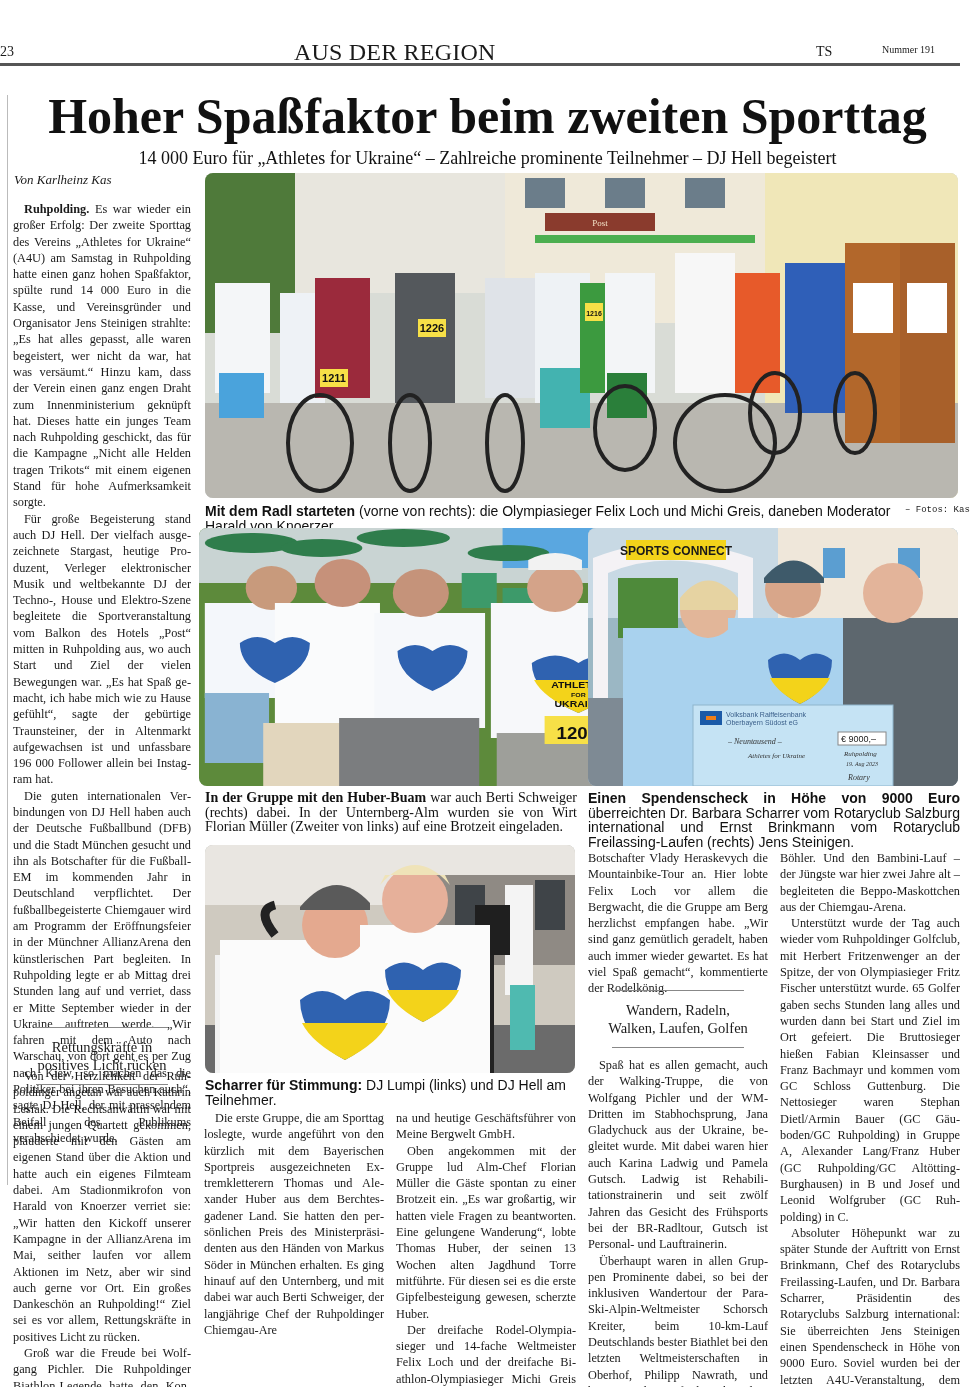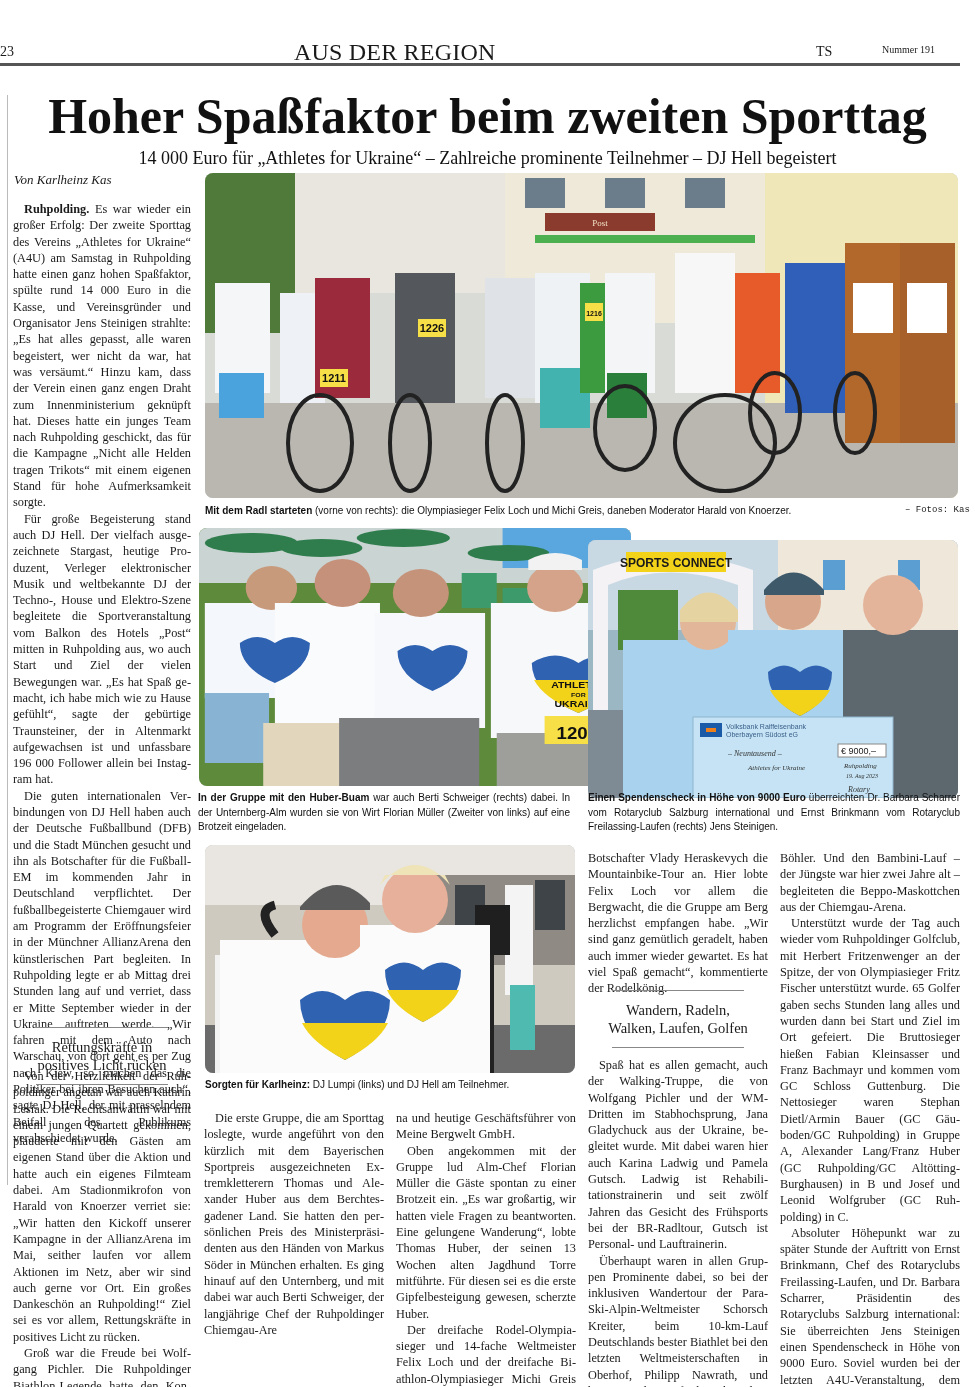--- a/index.html
+++ b/index.html
@@ -33,28 +33,28 @@
     .subtitle-box .rule { width: 132px; height: 1px; background: #888; margin: 0 auto; }
     .subtitle-box .rule.top { margin-bottom: 10px; }
     .subtitle-box .rule.bottom { margin-top: 10px; }
     .sub1 { left: 13px; top: 1002px; width: 178px; margin-top: 25px; }
     .sub2 { left: 588px; top: 990px; width: 180px; }
 
     .photo { position: absolute; overflow: hidden; background: #cfd8dc; border-radius: 8px; }
     .photo svg { display: block; width: 100%; height: 100%; }
     .p-main { left: 205px; top: 173px; width: 753px; height: 325px; }
     .p-huber { left: 199px; top: 528px; width: 432px; height: 258px; }
-    .p-check { left: 588px; top: 528px; width: 370px; height: 258px; margin-top: 12px; }
+    .p-check { left: 588px; top: 528px; width: 370px; height: 258px; }
     .p-dj { left: 205px; top: 845px; width: 370px; height: 228px; }
 
-    .caption { position: absolute; font-family: "Liberation Sans", sans-serif; font-size: 10px; line-height: 14.5px; color: #111; }
+    .caption { position: absolute; font-family: "Liberation Sans", sans-serif; font-size: 14px; line-height: 14.5px; color: #111; }
     .caption b { font-weight: bold; }
     .cap-main { left: 205px; top: 504px; width: 690px; }
     .credit { position: absolute; left: 905px; top: 505px; font-family: Liberation Mono, monospace; font-size: 9px; color: #222; white-space: nowrap; }
-    .cap-huber { left: 198px; top: 791px; width: 372px; text-align: justify; }
+    .cap-huber { left: 205px; top: 791px; width: 372px; text-align: justify; font-family: Liberation Serif, serif; }
     .cap-check { left: 588px; top: 791px; width: 372px; text-align: justify; }
     .cap-dj { left: 205px; top: 1078px; width: 380px; }
   </style>
 </head>
 <body>
 
 <div class="header">
   <span class="pg">23</span>
   <span class="section">AUS DER REGION</span>
   <span class="ts">TS</span>
@@ -254,21 +254,21 @@
       <circle cx="210" cy="55" r="33" fill="#e6b09a"></circle>
       <path d="M175 40 Q210 0 245 40 L240 30 L180 30z" fill="#efe3b8"></path>
     </g>
     <path d="M95 155 q22 -18 45 0 q22 -18 45 0 q0 36 -45 60 q-45 -24 -45 -60z" fill="#2f62b0"></path>
     <path d="M97 178 h86 q-10 20 -43 37 q-33 -17 -43 -37z" fill="#f3d31a"></path>
     <path d="M180 125 q19 -15 38 0 q19 -15 38 0 q0 32 -38 52 q-38 -20 -38 -52z" fill="#2f62b0"></path>
     <path d="M182 145 h72 q-8 18 -36 32 q-28 -14 -36 -32z" fill="#f3d31a"></path>
   </svg>
 </div>
 <div class="caption cap-dj">
-  <b>Sorgten für Karlheinz:</b><span> DJ Lumpi (links) und DJ Hell am Teilnehmer.</span>
+  <b>Scharrer für Stimmung:</b><span> DJ Lumpi (links) und DJ Hell am Teilnehmer.</span>
 </div>
 
 <div class="col col2">
   <p>Die erste Gruppe, die am Sport­tag loslegte, wurde angeführt von den kürzlich mit dem Bayerischen Sportpreis ausgezeichneten Ex­tremkletterern Thomas und Ale­xander Huber aus dem Berchtes­gadener Land. Sie hatten den per­sönlichen Preis des Ministerpräsi­denten aus den Händen von Mar­kus Söder in München erhalten. Es ging hinauf auf den Untern­berg, und mit dabei war auch Berti Schweiger, der langjährige Chef der Ruhpoldinger Chiemgau-Are­</p>
 </div>
 
 <div class="col col3">
   <p class="noindent">na und heutige Geschäftsführer von Meine Bergwelt GmbH.</p>
   <p>Oben angekommen mit der Gruppe lud Alm-Chef Florian Müller die Gäste spontan zu einer Brotzeit ein. „Es war großartig, wir hatten viele Fragen zu beantwor­ten. Eine gelungene Wanderung“, lobte Thomas Huber, der seinen 13 Wochen alten Jagdhund Torre mitführte. Für diesen sei es die erste Gipfelbesteigung gewesen, scherzte Huber.</p>
   <p>Der dreifache Rodel-Olympia­sieger und 14-fache Weltmeister Felix Loch und der dreifache Bi­athlon-Olympiasieger Michi Greis führten dann zusammen mit A4U-</p>

